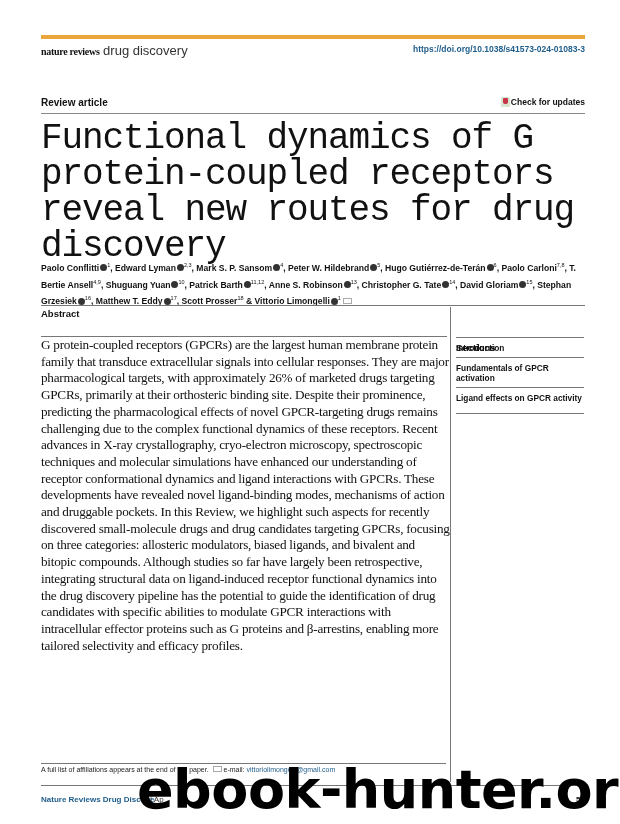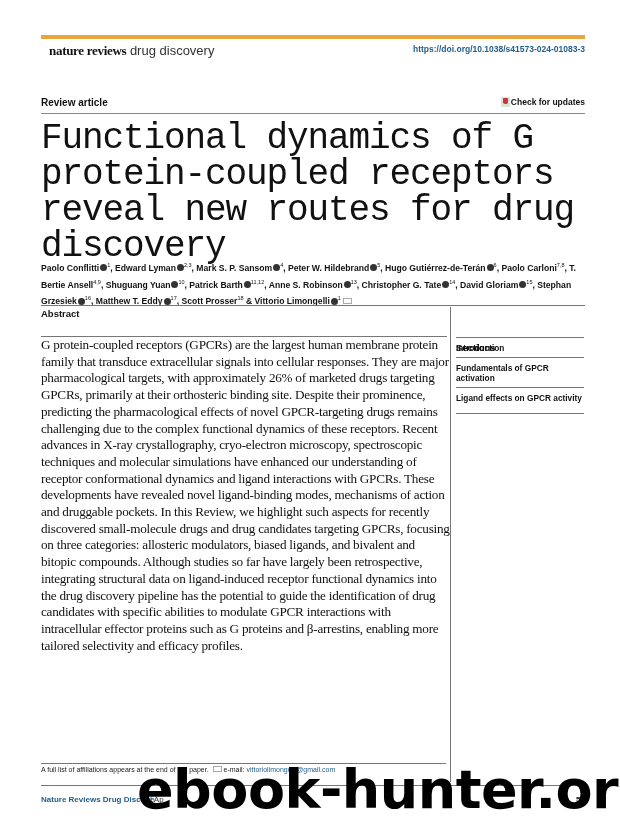--- a/index.html
+++ b/index.html
@@ -1,21 +1,21 @@
 <!DOCTYPE html>
 <html><head>
 <meta charset="utf-8">
 <style>
   * { box-sizing: border-box; margin: 0; padding: 0; }
   html, body { width: 620px; height: 824px; background: #ffffff; overflow: hidden; }
   body { position: relative; font-family: "Liberation Sans", sans-serif; color: #111; }
 
   .top-bar { position: absolute; left: 41px; top: 35px; width: 544px; height: 4px; background: #eaa53b; }
   .journal-brand { position: absolute; left: 41px; top: 43px; font-size: 13px; line-height: 16px; white-space: nowrap; }
-  .journal-brand .bold { font-family: "Liberation Serif", serif; font-weight: bold; letter-spacing: -0.3px; font-size: 13px; margin-left: 8px; }
+  .journal-brand .bold { font-family: "Liberation Serif", serif; font-weight: bold; letter-spacing: -0.3px; font-size: 10px; }
   .journal-brand .light { color: #333; font-weight: normal; text-align: center; }
   .doi { position: absolute; right: 35px; top: 44px; font-size: 8.5px; font-weight: bold; color: #1f5d8b; text-decoration: none; }
 
   .article-type { position: absolute; left: 41px; top: 97px; font-size: 10px; font-weight: bold; }
   .check-updates { position: absolute; right: 35px; top: 97px; font-size: 8.5px; font-weight: bold; display: flex; align-items: center; gap: 1px; cursor: pointer; }
   .check-icon { width: 9px; height: 10px; background: linear-gradient(#d9e6cf, #d9e6cf); border-radius: 1px; position: relative; }
   .check-icon::after { content: ""; position: absolute; left: 2px; top: 1px; width: 5px; height: 6px; background: #c8344a; border-radius: 1px 1px 2px 2px; }
   .rule-under-type { position: absolute; left: 41px; top: 113px; width: 544px; height: 1px; background: #888; }
 
   .title { position: absolute; left: 41px; top: 121px; width: 550px; font-family: Liberation Mono, monospace; font-size: 36px; line-height: 36px; letter-spacing: -1.1px; font-weight: normal; color: #111; }

